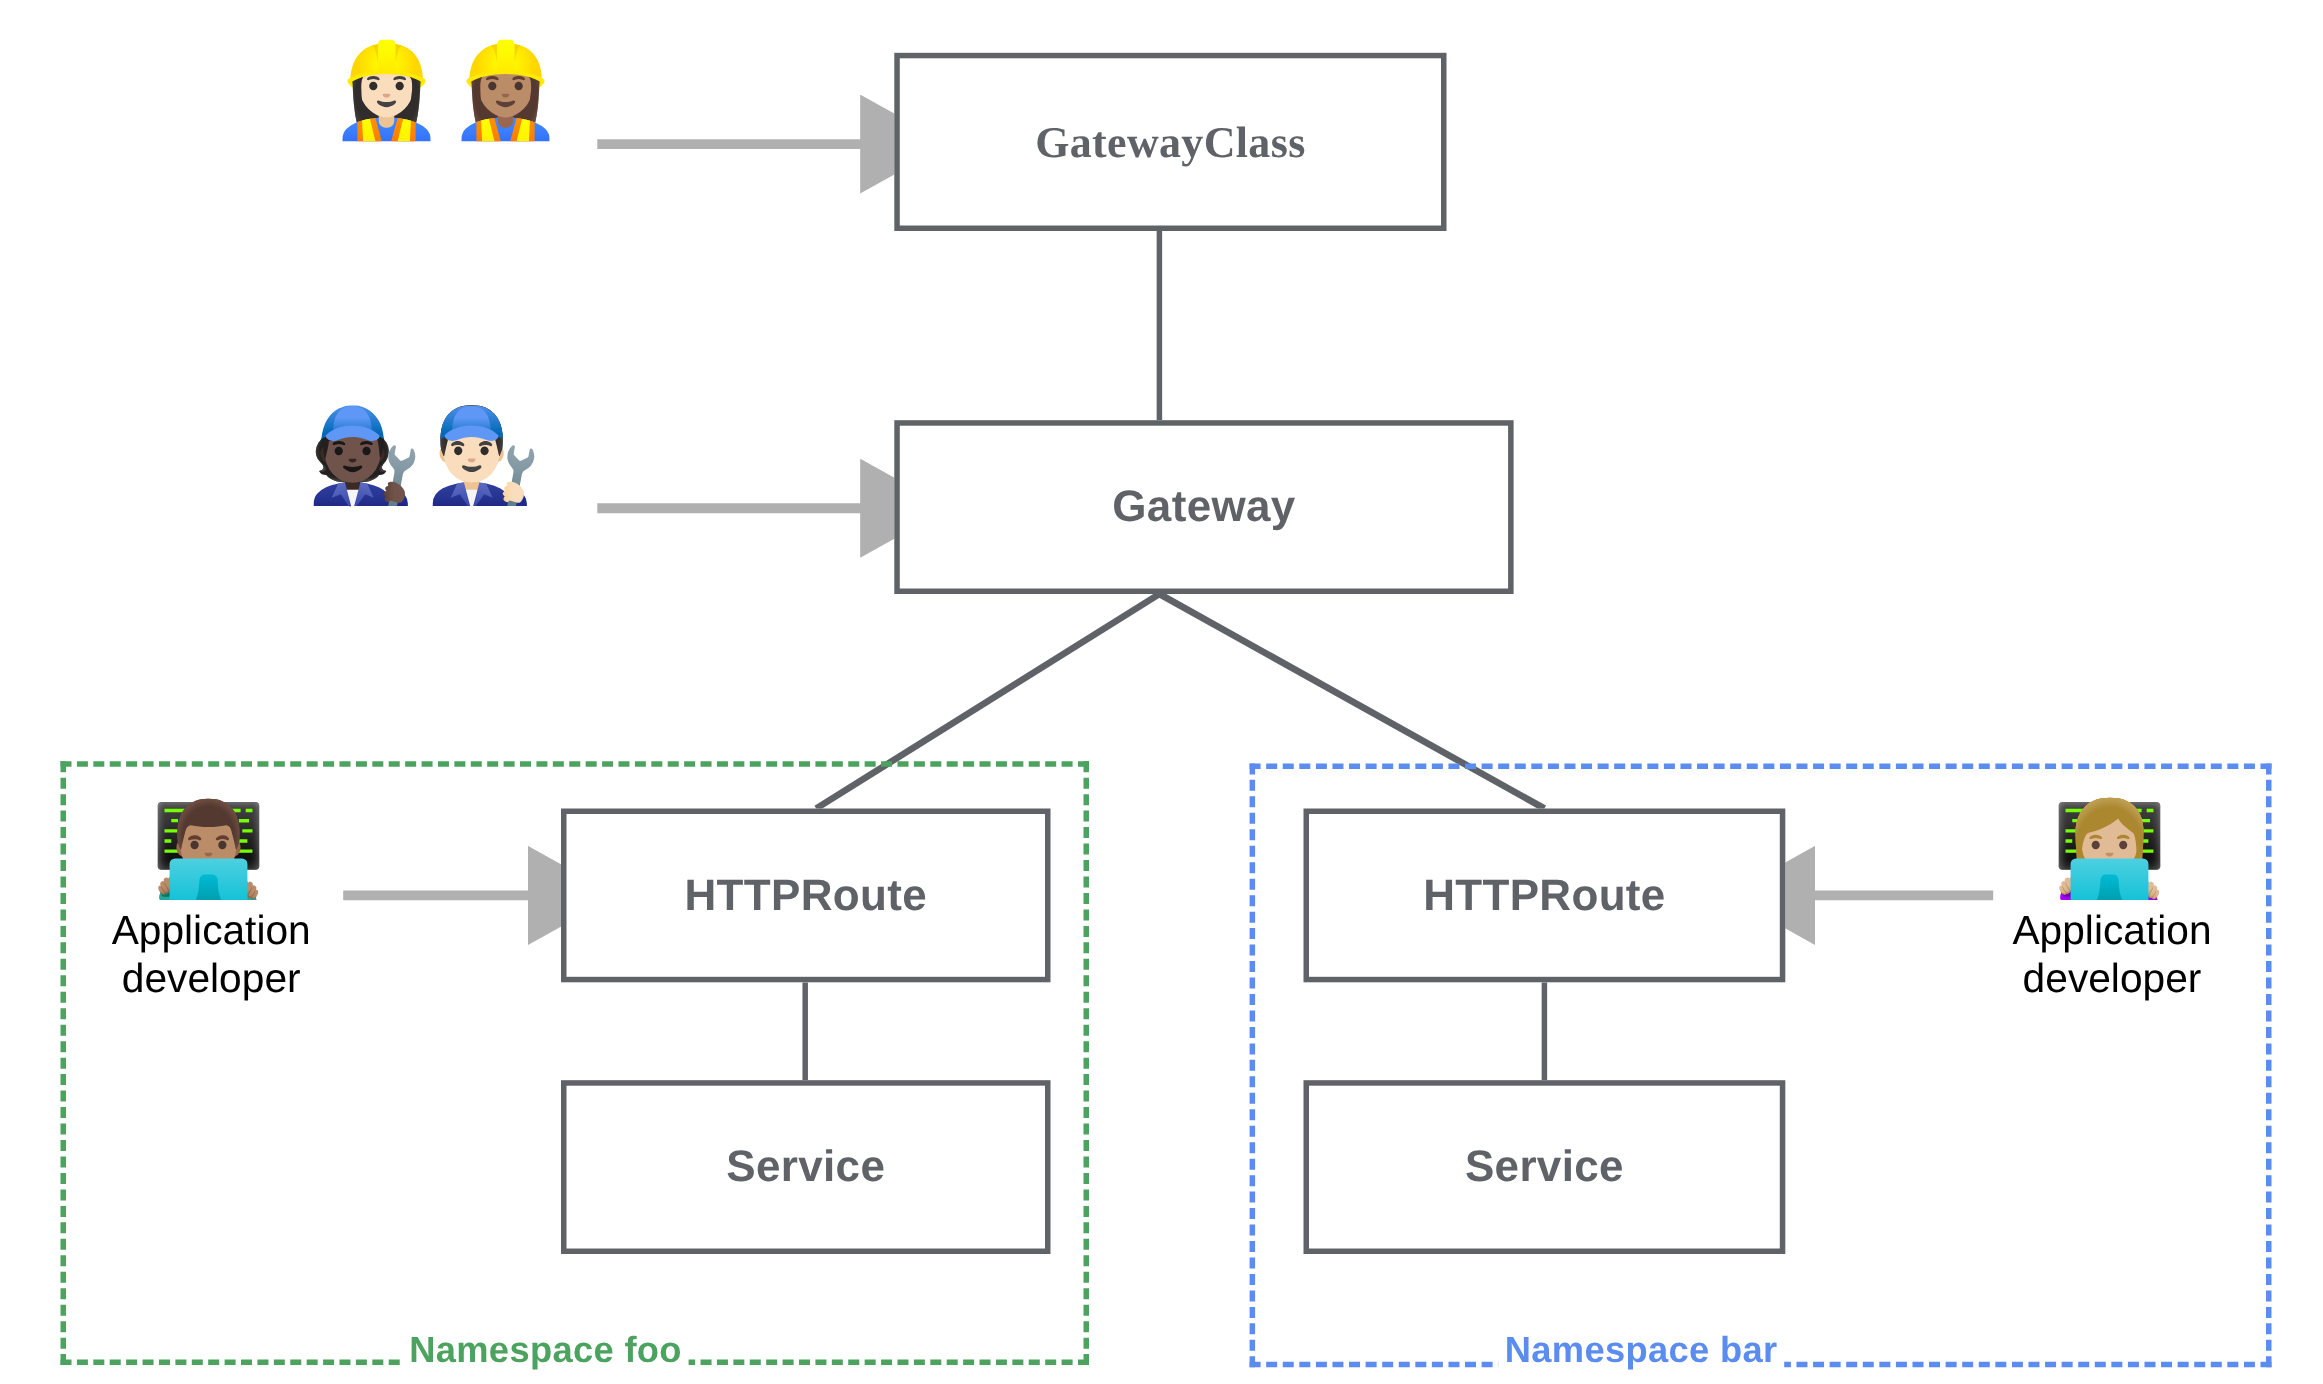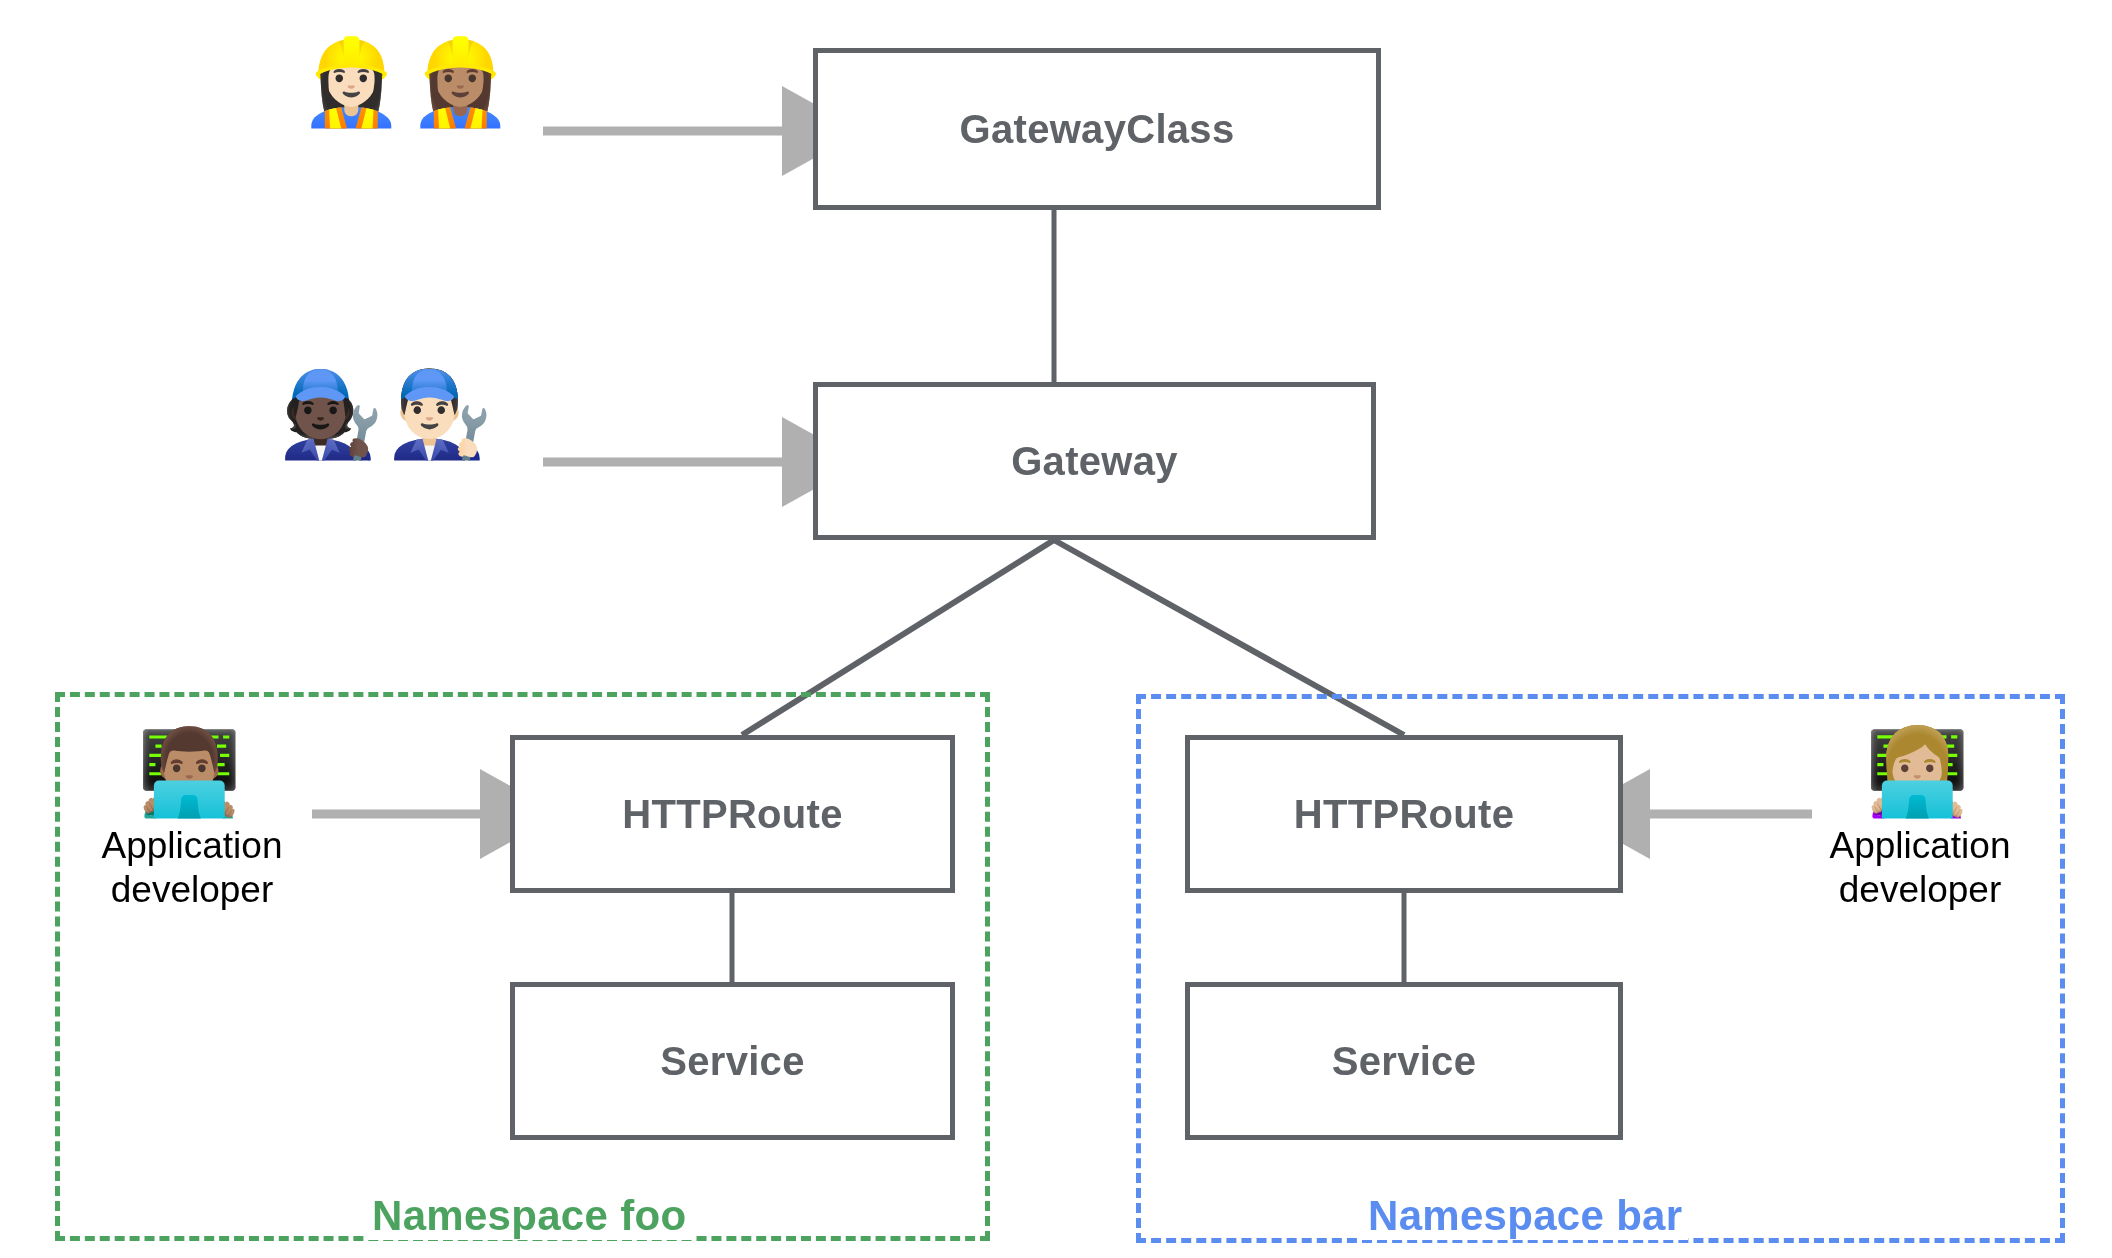--- a/index.html
+++ b/index.html
@@ -47,26 +47,27 @@
     position: absolute;
     box-sizing: border-box;
     border-width: 5px;
     border-style: dashed;
     background: transparent;
     z-index: 1;
   }
   .ns-label {
     position: absolute;
     font-weight: bold;
-    font-size: 42px;
+    font-size: 33px;
     letter-spacing: 0.3px;
     white-space: nowrap;
     z-index: 4;
     background: #ffffff;
     padding: 0 6px;
+    margin-top: 16px;
   }
 
   
   .persona {
     position: absolute;
     text-align: center;
     z-index: 4;
   }
   .persona-emoji {
     font-size: 84px;
@@ -113,21 +114,21 @@
 
     <line x1="1812" y1="814" x2="1632" y2="814" stroke="#B0B0B0" stroke-width="9" marker-end="url(#mk-grey)"></line>
   </svg>
 
   <div class="namespace" style="left:55px; top:692px; width:935px; height:549px; border-color:#4CA25F;"></div>
   <div class="ns-label" style="left:366px; top:1192px; color:#4CA25F;">Namespace foo</div>
 
   <div class="namespace" style="left:1136px; top:694px; width:929px; height:549px; border-color:#5B8CEF;"></div>
   <div class="ns-label" style="left:1362px; top:1192px; color:#5B8CEF;">Namespace bar</div>
 
-  <div class="res-box" style="left:813px; top:48px; width:568px; height:162px;">GatewayClass</div>
+  <div class="res-box" style="left:813px; top:48px; width:502px; height:162px;font-family:Liberation Serif, serif;">GatewayClass</div>
 
   <div class="res-box" style="left:813px; top:382px; width:563px; height:158px;">Gateway</div>
 
   <div class="res-box" style="left:510px; top:735px; width:445px; height:158px;">HTTPRoute</div>
 
   <div class="res-box" style="left:510px; top:982px; width:445px; height:158px;">Service</div>
 
   <div class="res-box" style="left:1185px; top:735px; width:438px; height:158px;">HTTPRoute</div>
 
   <div class="res-box" style="left:1185px; top:982px; width:438px; height:158px;">Service</div>

